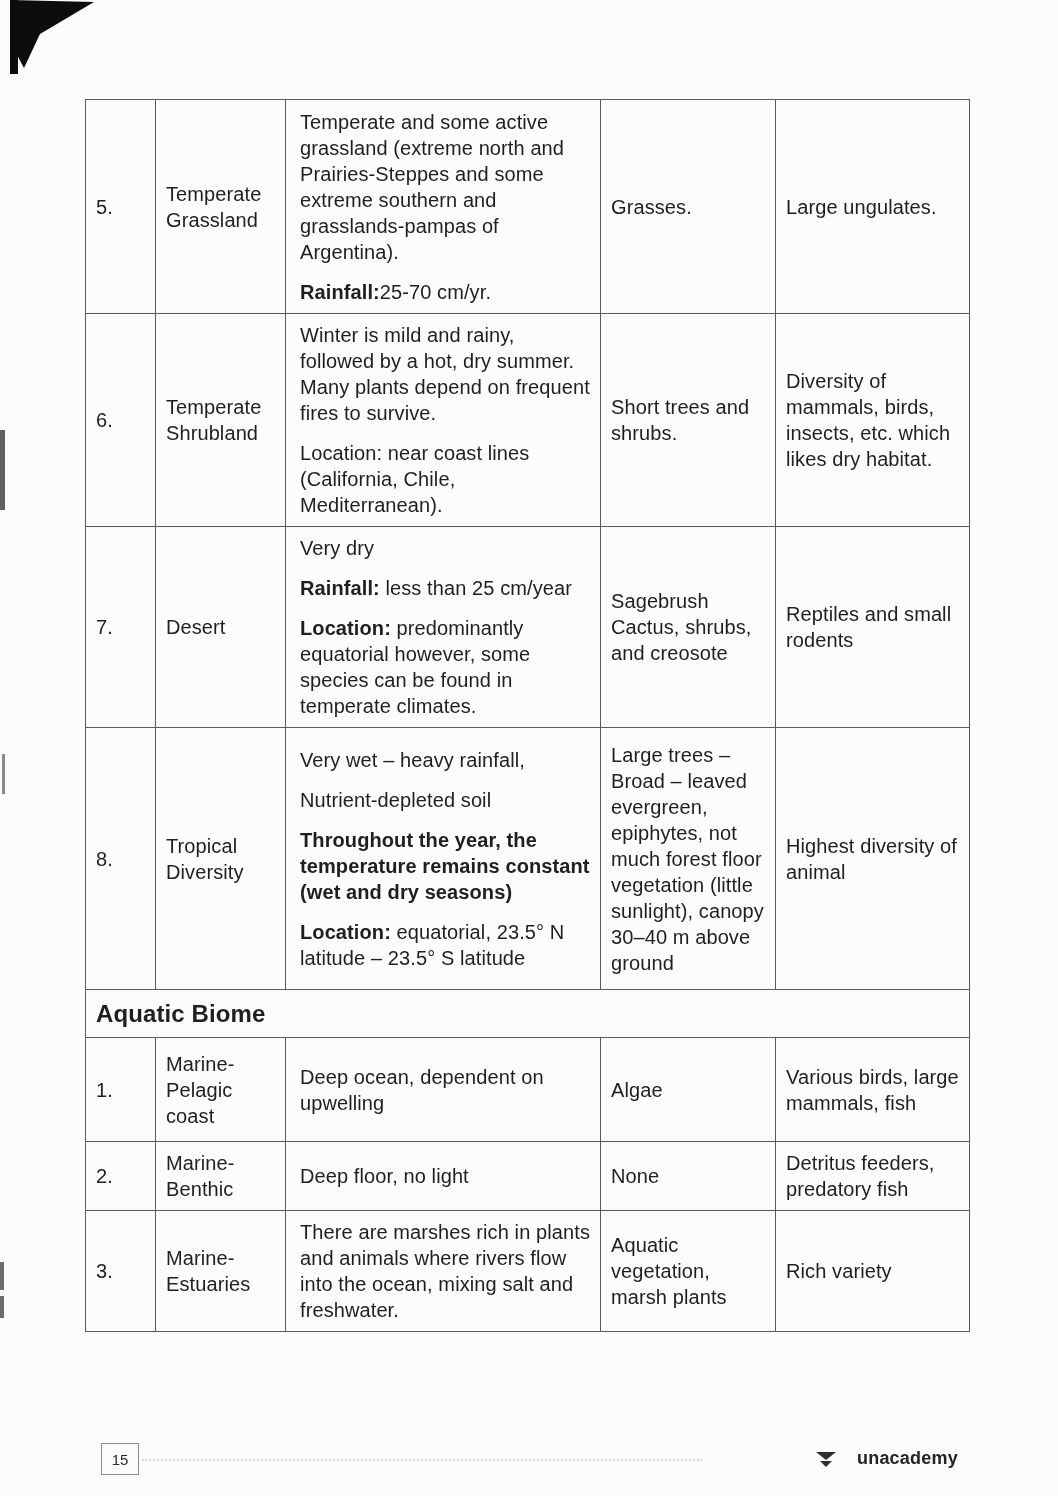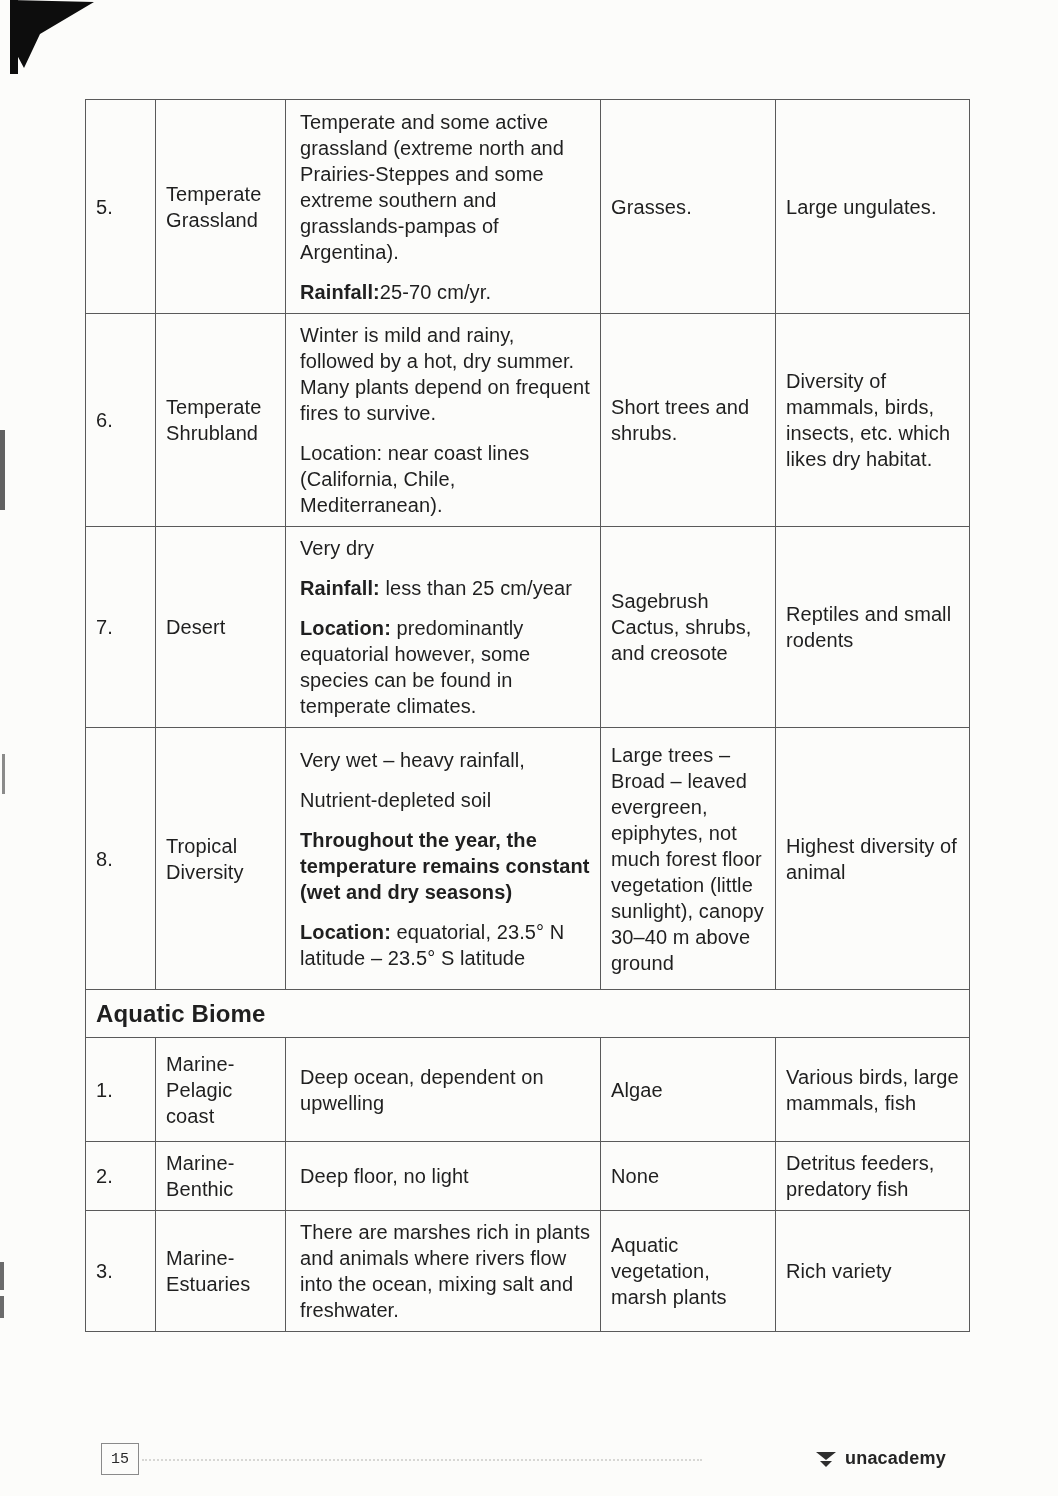--- a/index.html
+++ b/index.html
@@ -63,31 +63,30 @@
   }
 
   
   .page-num-box {
     position:absolute; left:101px; top:1443px;
     width:36px; height:30px;
     border:1px solid #8a8a8a;
     display:flex; align-items:center; justify-content:center;
     font-size:15px; color:#2a2a2a;
     background:#fcfcfa;
-    font-family:Liberation Mono, monospace;
   }
   .footer-dotline {
     position:absolute; left:142px; top:1459px;
     width:560px; height:0;
     border-top:2px dotted #cfcfcb;
     opacity:.8;
   }
   .brand {
     position:absolute; left:815px; top:1448px;
-    display:flex; align-items:center; gap:8px;
+    display:flex; align-items:center; gap:20px;
   }
   .brand-text {
     font-size:18px; font-weight:600; color:#242424; letter-spacing:.2px;
   }
 </style>
 </head>
 <body>
 
 <div class="page">
 

